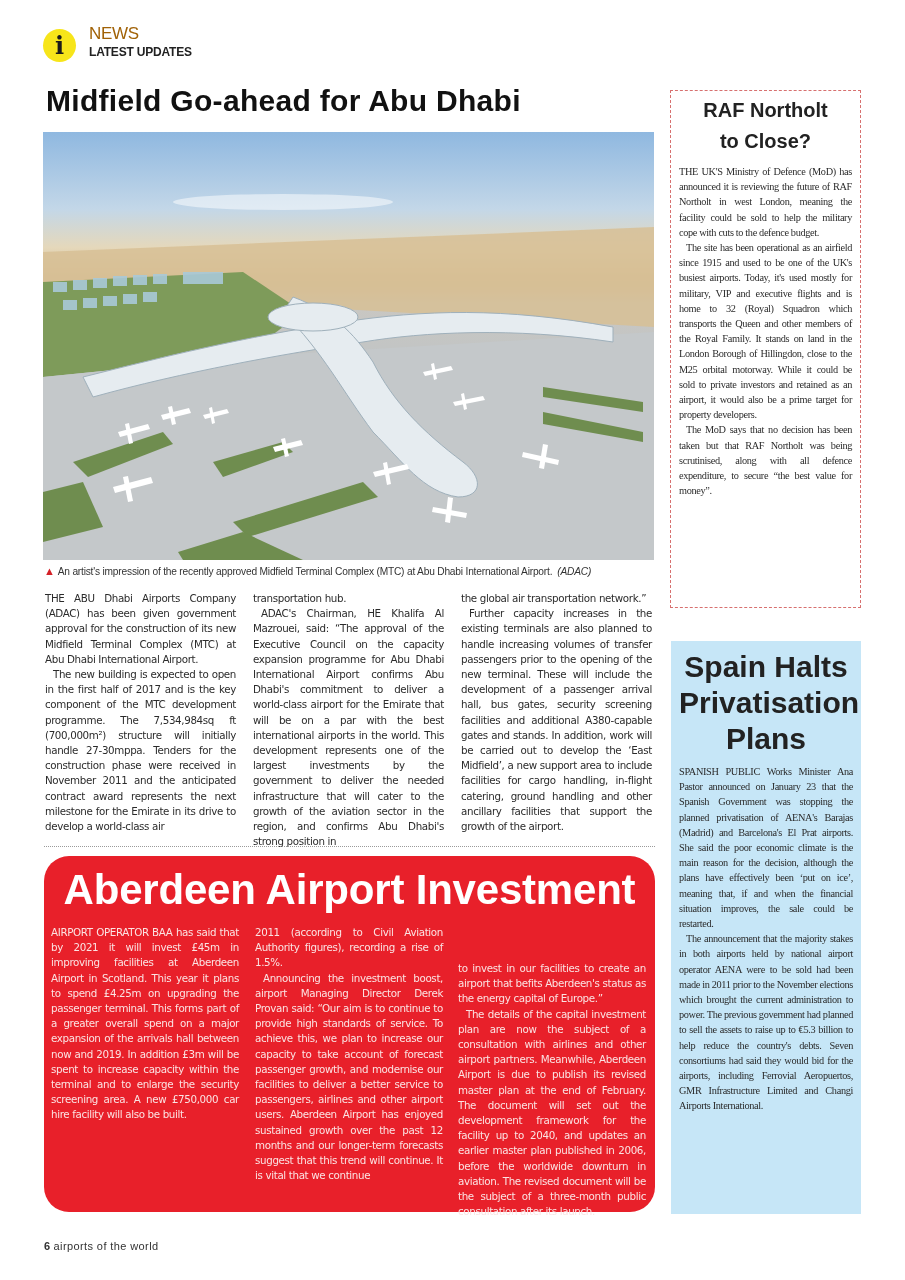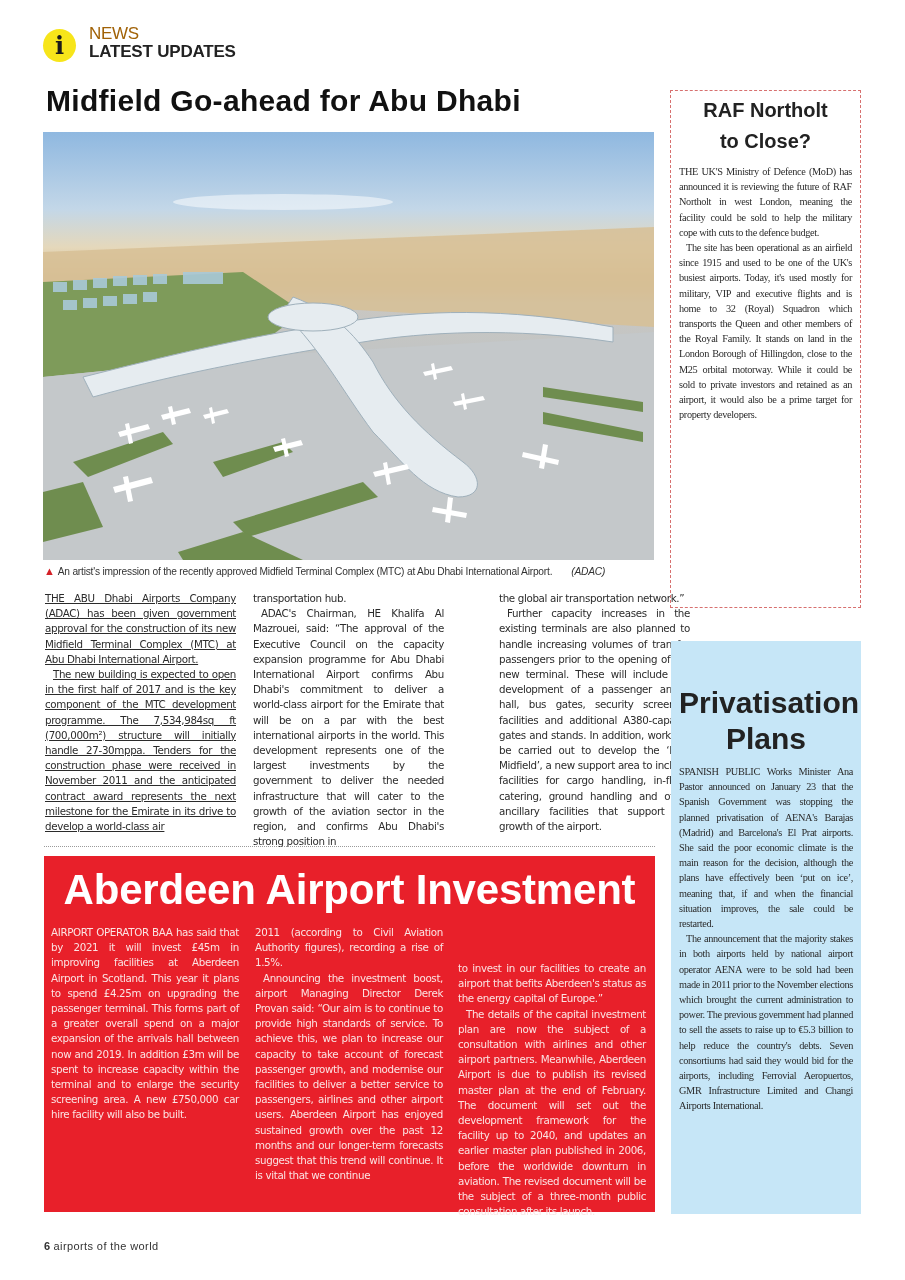--- a/index.html
+++ b/index.html
@@ -3,41 +3,41 @@
 <meta charset="utf-8">
 <style>
   * { box-sizing: border-box; margin: 0; padding: 0; }
   html, body { width: 905px; height: 1280px; background: #ffffff; overflow: hidden; }
   body { position: relative; font-family: "DejaVu Sans", sans-serif; color: #2a2a2a; }
 
   .section-header { position: absolute; left: 43px; top: 24px; display: flex; align-items: flex-start; }
   .info-icon { width: 33px; height: 33px; border-radius: 50%; background: #f7e51a; display: flex; align-items: center; justify-content: center; font-family: "DejaVu Serif", serif; font-weight: bold; font-size: 24px; color: #1a1a1a; margin-top: 5px; }
   .section-labels { margin-left: 13px; }
   .section-name { font-family: "Liberation Sans", sans-serif; font-size: 17px; color: #a16207; line-height: 20px; letter-spacing: -0.3px; }
-  .section-sub { font-family: "Liberation Sans", sans-serif; font-weight: bold; font-size: 17px; color: #222; line-height: 16px; letter-spacing: -0.2px; }
+  .section-sub { font-family: "Liberation Sans", sans-serif; font-weight: bold; font-size: 12px; color: #222; line-height: 16px; letter-spacing: -0.2px; }
 
   .main-title { position: absolute; left: 46px; top: 84px; font-family: "Liberation Sans", sans-serif; font-weight: bold; font-size: 30px; color: #111; letter-spacing: 0.3px; white-space: nowrap; }
 
   .hero { position: absolute; left: 43px; top: 132px; width: 611px; height: 428px; overflow: hidden; background: linear-gradient(180deg, #8fb8e0 0%, #c3d7e8 18%, #e5d8bb 27%, #d8bf96 33%, #cfb894 36%, #c9c7c2 40%, #bdc3c6 60%, #b4babd 100%); }
   .hero svg { display: block; }
 
   .caption { position: absolute; left: 44px; top: 565px; font-family: "Liberation Sans", sans-serif; font-size: 10.2px; color: #333; white-space: nowrap; letter-spacing: -0.2px; }
   .caption .tri { color: #d42027; font-size: 11px; margin-right: 3px; }
-  .caption .credit { font-style: italic; margin-left: 19px; }
+  .caption .credit { font-style: italic; margin-left: 5px; }
 
   .col { position: absolute; font-family: "DejaVu Sans", sans-serif; font-size: 10.3px; line-height: 15.2px; text-align: justify; color: #2b2b2b; letter-spacing: -0.35px; }
   .col p { text-indent: 0; }
   .col p + p { text-indent: 8px; }
-  .c1 { left: 45px; top: 591px; width: 191px; text-decoration: underline; }
+  .c1 { left: 45px; top: 591px; width: 191px; }
   .c2 { left: 253px; top: 591px; width: 191px; }
-  .c3 { left: 461px; top: 591px; width: 191px; margin-left: 38px; }
+  .c3 { left: 461px; top: 591px; width: 191px; }
 
   .divider { position: absolute; left: 44px; top: 846px; width: 611px; border-top: 1px dotted #9a9a9a; }
 
-  .red-box { position: absolute; left: 44px; top: 856px; width: 611px; height: 356px; background: #e8202a; }
+  .red-box { position: absolute; left: 44px; top: 856px; width: 611px; height: 356px; background: #e8202a; border-radius: 25px; }
   .red-title { position: absolute; left: 0; top: 10px; width: 611px; text-align: center; font-family: "Liberation Sans", sans-serif; font-size: 42px; color: #ffffff; letter-spacing: -0.2px; white-space: nowrap; }
   .red-col { position: absolute; font-family: "DejaVu Sans", sans-serif; font-size: 10.3px; line-height: 15.2px; text-align: justify; color: #fbe3e3; letter-spacing: -0.35px; }
   .red-col p + p { text-indent: 8px; }
   .rc1 { left: 7px; top: 69px; width: 188px; }
   .rc2 { left: 211px; top: 69px; width: 188px; }
   .rc3 { left: 414px; top: 69px; width: 188px; margin-top: 36px; }
 
   .raf-box { position: absolute; left: 670px; top: 90px; width: 191px; height: 518px; border: 1px dashed #d7706f; padding: 0 8px; }
   .side-title { text-align: center; font-family: "Liberation Sans", sans-serif; color: #222; }
   .raf-title { font-size: 20px; line-height: 31px; margin-top: 4px; }
@@ -166,26 +166,27 @@
 </div>
 
 <div class="raf-box">
   <h2 class="side-title raf-title">
     <span>RAF Northolt</span><br>
     <span>to Close?</span>
   </h2>
   <div class="side-body">
     <p>THE UK'S Ministry of Defence (MoD) has announced it is reviewing the future of RAF Northolt in west London, meaning the facility could be sold to help the military cope with cuts to the defence budget.</p>
     <p>The site has been operational as an airfield since 1915 and used to be one of the UK's busiest airports.  Today, it's used mostly for military, VIP and executive flights and is home to 32 (Royal) Squadron which transports the Queen and other members of the Royal Family.  It stands on land in the London Borough of Hillingdon, close to the M25 orbital motorway.  While it could be sold to private investors and retained as an airport, it would also be a prime target for property developers.</p>
+    <p>The MoD says that no decision has been taken but that RAF Northolt was being scrutinised, along with all defence expenditure, to secure “the best value for money”.</p>
   </div>
 </div>
 
 <div class="spain-box">
   <h2 class="side-title spain-title">
-    <br>
+    <span>Spain Halts</span><br>
     <span>Privatisation</span><br>
     <span>Plans</span>
   </h2>
   <div class="side-body">
     <p>SPANISH PUBLIC Works Minister Ana Pastor announced on January 23 that the Spanish Government was stopping the planned privatisation of AENA's Barajas (Madrid) and Barcelona's El Prat airports.  She said the poor economic climate is the main reason for the decision, although the plans have effectively been ‘put on ice’, meaning that, if and when the financial situation improves, the sale could be restarted.</p>
     <p>The announcement that the majority stakes in both airports held by national airport operator AENA were to be sold had been made in 2011 prior to the November elections which brought the current administration to power. The previous government had planned to sell the assets to raise up to €5.3 billion to help reduce the country's debts.  Seven consortiums had said they would bid for the airports, including Ferrovial Aeropuertos, GMR Infrastructure Limited and Changi Airports International.</p>
   </div>
 </div>
 
 <div class="footer">

